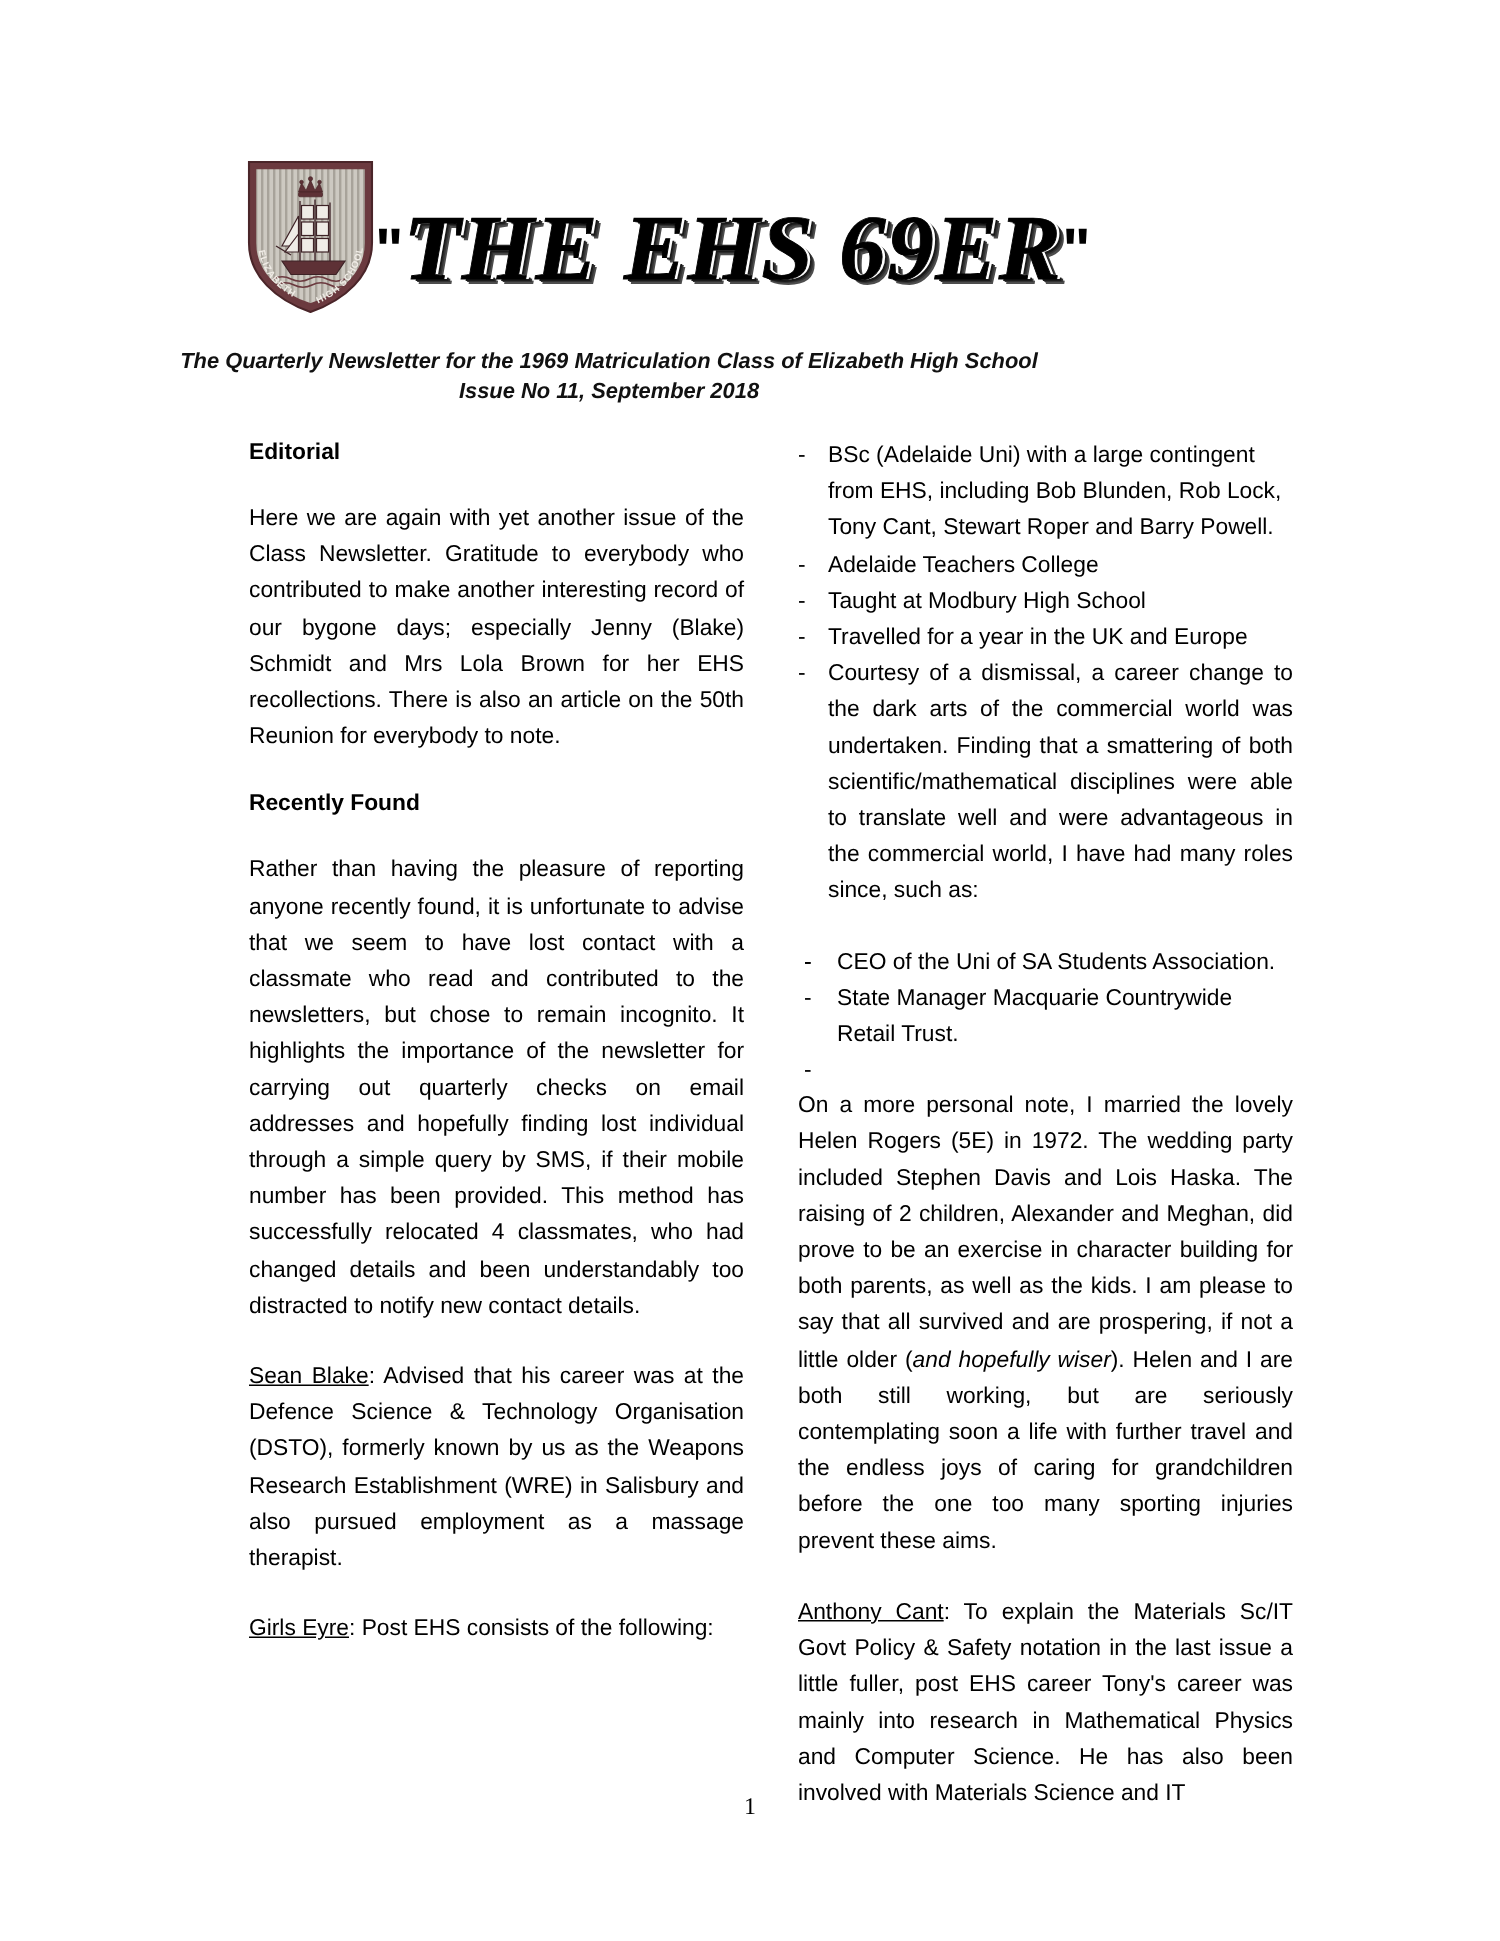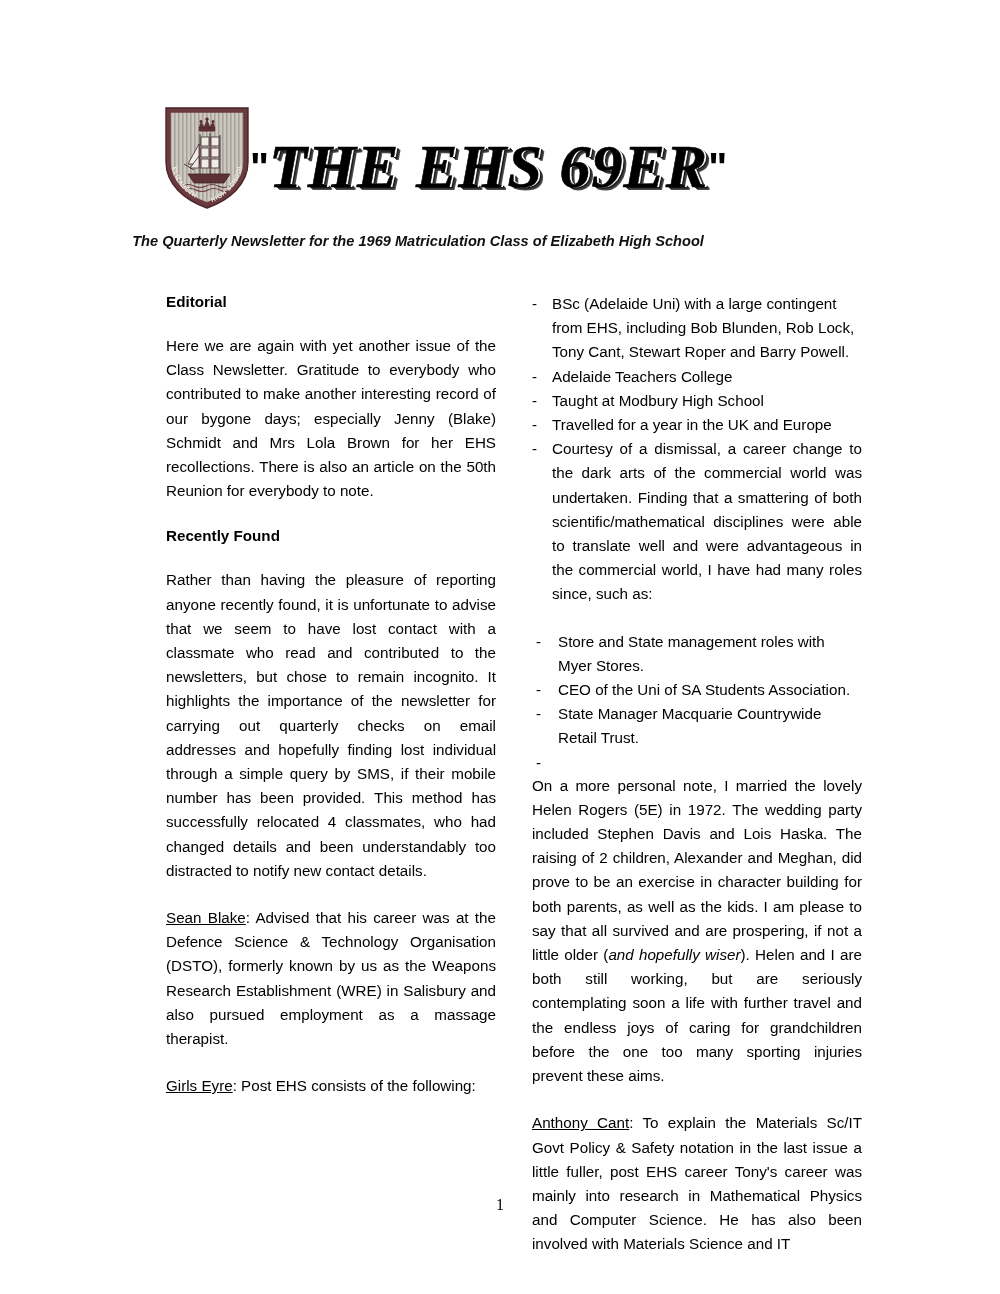--- a/index.html
+++ b/index.html
@@ -65,21 +65,21 @@
     font-weight: bold;
     font-size: 40px;
     letter-spacing: 0;
     text-shadow: none;
     -webkit-text-stroke: 0;
     vertical-align: 6px;
   }
 
   .subtitle-block {
     position: absolute;
-    left: 12px;
+    left: 0;
     top: 231px;
     width: 812px;
     text-align: center;
     font-family: "Liberation Sans", sans-serif;
     font-style: italic;
     font-weight: bold;
     font-size: 14.6px;
     line-height: 20px;
     color: #111111;
   }
@@ -225,20 +225,21 @@
           <textPath href="#mottoArcR" startOffset="4%">HIGH SCHOOL</textPath>
         </text>
       </svg>
     </div>
 
     <div class="mast-title"><span class="q">"</span><span>THE EHS 69ER</span><span class="q">"</span></div>
   </div>
 
   <div class="subtitle-block">
     <span class="subtitle-line">The Quarterly Newsletter for the 1969 Matriculation Class of Elizabeth High School</span>
+    <span class="subtitle-line">Issue No 11,  September 2018</span>
   </div>
 
   <div class="columns">
 
     <div class="col col-left">
 
       <h2 class="section-head">Editorial</h2>
       <p class="para">Here we are again with yet another issue of the Class Newsletter. Gratitude to everybody who contributed to make another interesting record of our bygone days; especially Jenny (Blake) Schmidt and Mrs Lola Brown for her EHS recollections. There is also an article on the 50th Reunion for everybody to note.</p>
 
       <h2 class="section-head">Recently Found</h2>
@@ -259,21 +260,21 @@
         <li><span class="dash">-</span><span>Travelled for a year in the UK and Europe</span></li>
       </ul>
 
       <ul class="dash-list flush">
         <li style="text-align:justify;"><span class="dash">-</span><span>Courtesy of a dismissal, a career change to the dark arts of the commercial world was undertaken. Finding that a smattering of both scientific/mathematical disciplines were able to translate well and were advantageous in the commercial world, I have had many roles since, such as:</span></li>
       </ul>
 
       <div class="spacer-line"></div>
 
       <ul class="dash-list">
-        <li><span class="dash">-</span><span>Store and State management roles with Myer Stores.</span></li>
+        <li><span class="dash">-</span></li>
         <li><span class="dash">-</span><span>CEO of the Uni of SA Students Association.</span></li>
         <li><span class="dash">-</span><span>State Manager Macquarie Countrywide Retail Trust.</span></li>
         <li><span class="dash">-</span></li>
       </ul>
 
       <div class="spacer-line"></div>
 
       <p class="para"><span>On a more personal note, I married  the lovely Helen Rogers (5E) in 1972. The wedding party included Stephen Davis and Lois Haska. The raising of 2 children, Alexander and Meghan, did prove to be an exercise in character building for both parents, as well as the kids. I am please to say that all survived and are prospering, if not a little older (</span><span class="ital">and hopefully wiser</span><span>). Helen and I are both still working, but are seriously contemplating soon a life with further travel and the endless joys of caring for grandchildren before the one too many sporting injuries prevent these aims.</span></p>
 
       <p class="para"><span class="name-u">Anthony Cant</span><span>:   To explain the Materials Sc/IT Govt Policy &amp; Safety notation in the last issue a little fuller, post EHS career Tony's career was mainly into research in Mathematical Physics and Computer Science. He has also been involved with Materials Science and IT</span></p>

